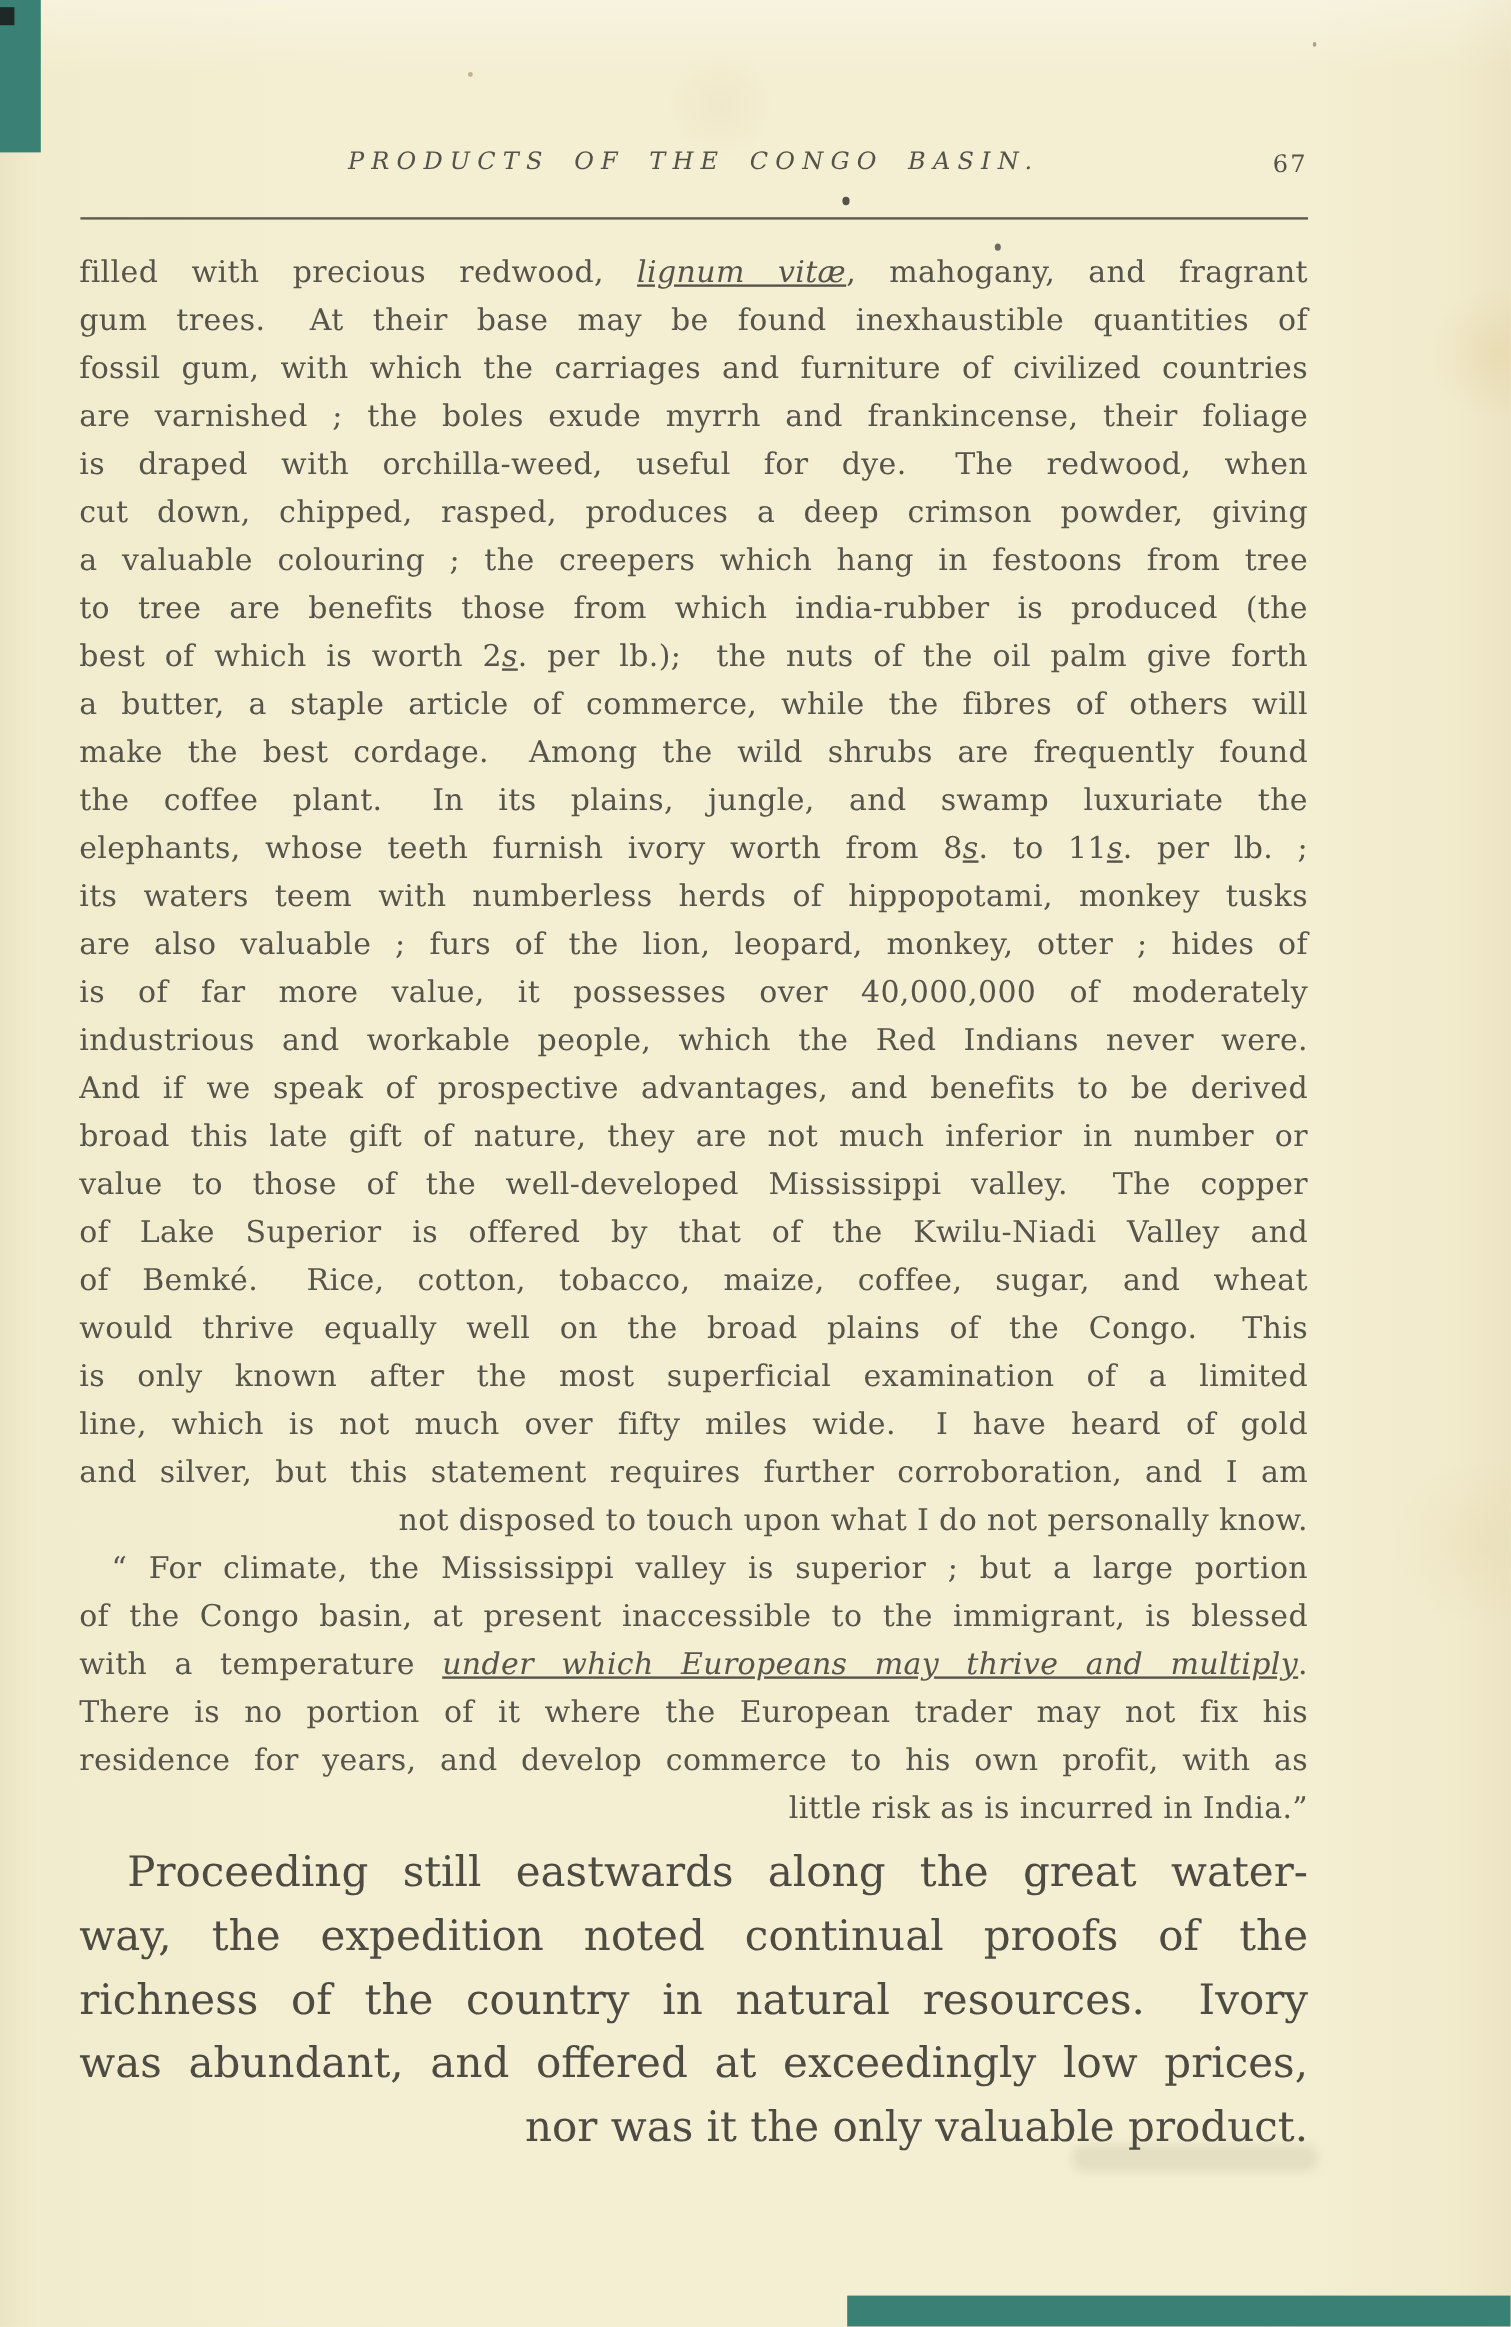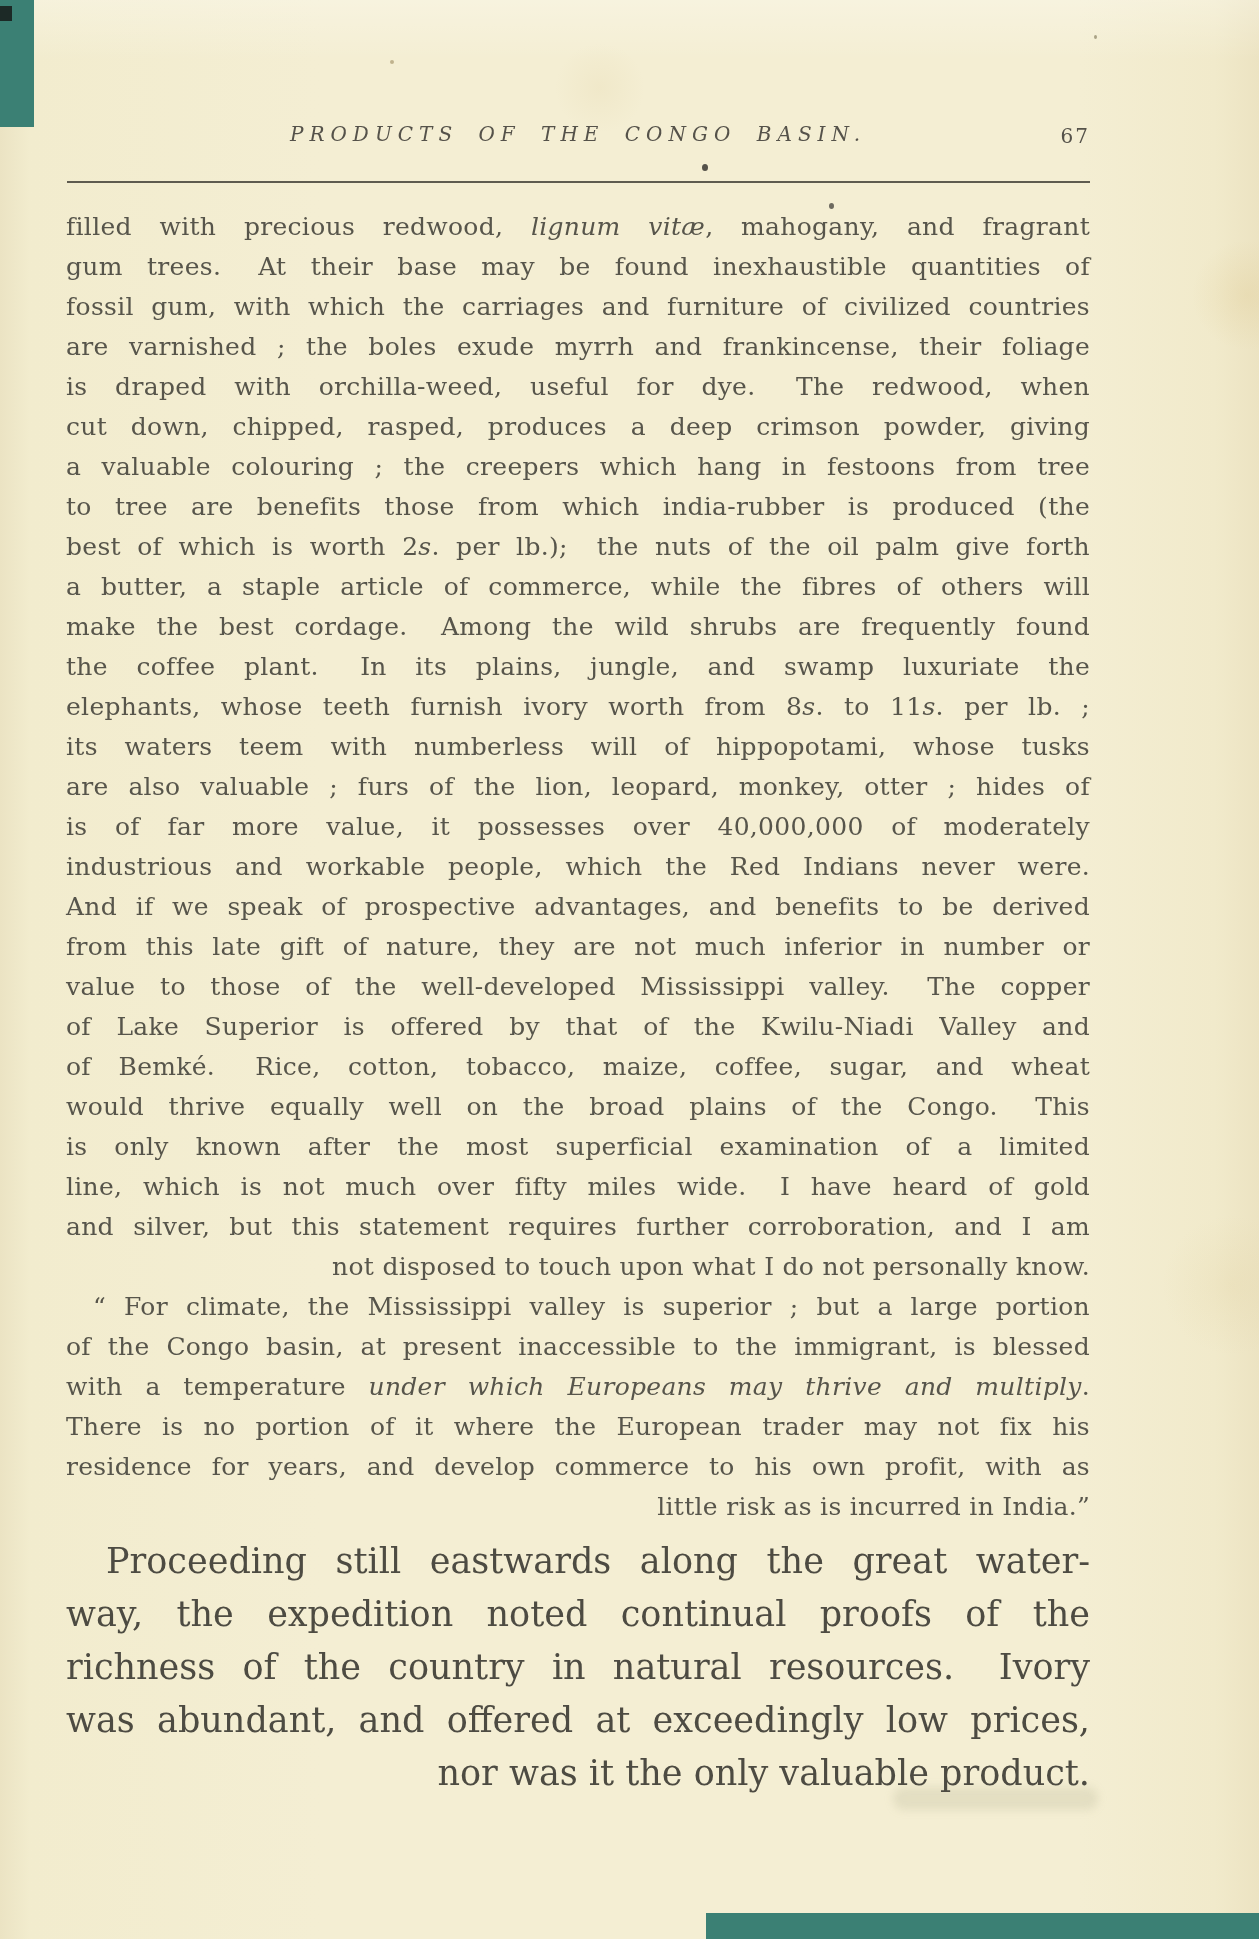--- a/index.html
+++ b/index.html
@@ -52,21 +52,21 @@
   .text-block{position:absolute;left:66px;top:207px;width:1024px;}
   .para{margin:0;}
   .para.body{font-size:25px;letter-spacing:.3px;color:var(--ink);}
   .para.body .line{height:40px;line-height:40px;}
   .para.large{font-size:35px;color:#4d4b42;margin-top:8px;}
   .para.large .line{height:53px;line-height:53px;}
   .line{white-space:normal;overflow:visible;text-align:right;}
   .line.just{text-align:justify;text-align-last:justify;}
   .para.indent .line:first-child{text-indent:27px;}
   .para.large.indent .line:first-child{text-indent:40px;}
-  .line i{font-style:italic;}
+  .line i{font-style:italic;text-decoration:underline;}
 </style>
 </head>
 <body>
 
 <div class="scan">
   <div class="edge-tl"></div>
   <div class="edge-bottom"></div>
 
   <div class="header">
     <span class="running-title">PRODUCTS OF THE CONGO BASIN.</span>
@@ -89,26 +89,26 @@
         <div class="line just">are varnished ; the boles exude myrrh and frankincense, their foliage</div>
         <div class="line just">is draped with orchilla-weed, useful for dye.  The redwood, when</div>
         <div class="line just">cut down, chipped, rasped, produces a deep crimson powder, giving</div>
         <div class="line just">a valuable colouring ; the creepers which hang in festoons from tree</div>
         <div class="line just">to tree are benefits those from which india-rubber is produced (the</div>
         <div class="line just">best of which is worth 2<i>s</i>. per lb.);  the nuts of the oil palm give forth</div>
         <div class="line just">a butter, a staple article of commerce, while the fibres of others will</div>
         <div class="line just">make the best cordage.  Among the wild shrubs are frequently found</div>
         <div class="line just">the coffee plant.  In its plains, jungle, and swamp luxuriate the</div>
         <div class="line just">elephants, whose teeth furnish ivory worth from 8<i>s</i>. to 11<i>s</i>. per lb. ;</div>
-        <div class="line just">its waters teem with numberless will of hippopotami, whose tusks</div>
+        <div class="line just">its waters teem with numberless herds of hippopotami, monkey tusks</div>
         <div class="line just">are also valuable ; furs of the lion, leopard, monkey, otter ; hides of</div>
         <div class="line just">is of far more value, it possesses over 40,000,000 of moderately</div>
         <div class="line just">industrious and workable people, which the Red Indians never were.</div>
         <div class="line just">And if we speak of prospective advantages, and benefits to be derived</div>
-        <div class="line just">from this late gift of nature, they are not much inferior in number or</div>
+        <div class="line just">broad this late gift of nature, they are not much inferior in number or</div>
         <div class="line just">value to those of the well-developed Mississippi valley.  The copper</div>
         <div class="line just">of Lake Superior is offered by that of the Kwilu-Niadi Valley and</div>
         <div class="line just">of Bemké.  Rice, cotton, tobacco, maize, coffee, sugar, and wheat</div>
         <div class="line just">would thrive equally well on the broad plains of the Congo.  This</div>
         <div class="line just">is only known after the most superficial examination of a limited</div>
         <div class="line just">line, which is not much over fifty miles wide.  I have heard of gold</div>
         <div class="line just">and silver, but this statement requires further corroboration, and I am</div>
         <div class="line">not disposed to touch upon what I do not personally know.</div>
       </div>
       <div class="para body indent">

